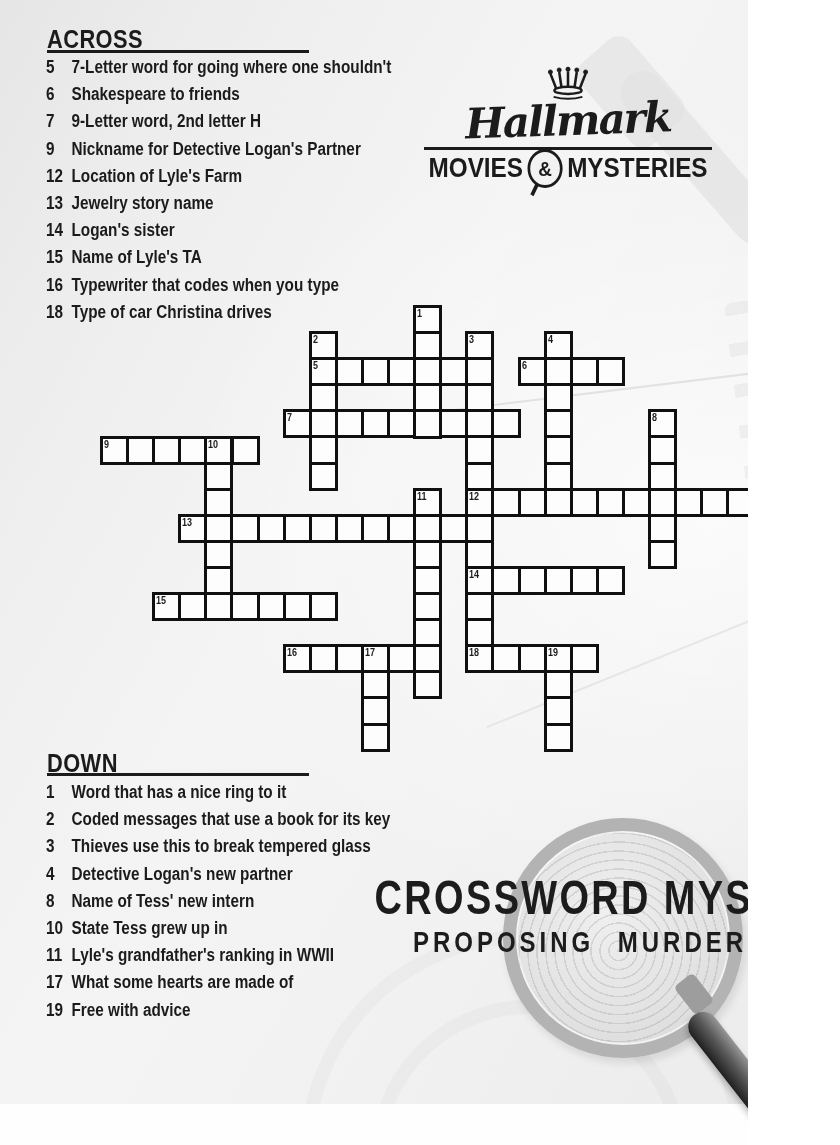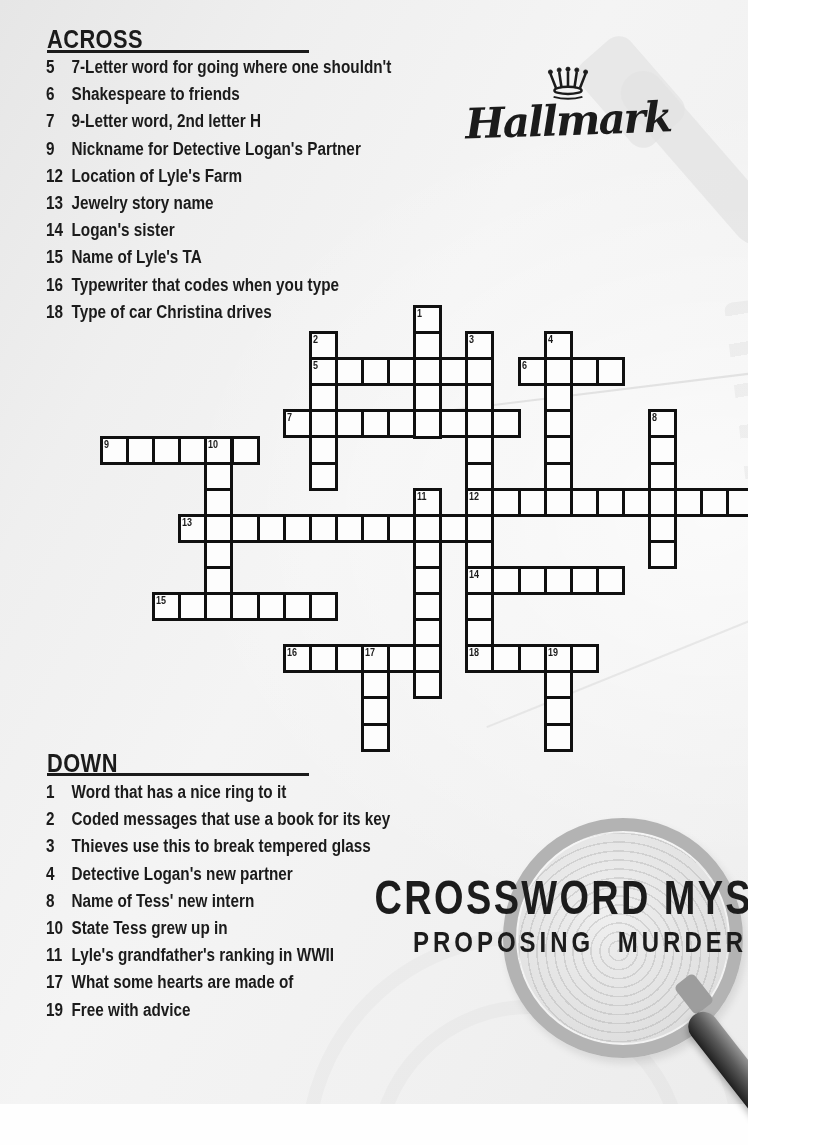--- a/index.html
+++ b/index.html
@@ -128,20 +128,31 @@
           <circle cx="19" cy="4.5" r="2.6"></circle>
         <circle cx="30" cy="3.5" r="2.6"></circle>
           <circle cx="41" cy="4.5" r="2.6"></circle>
           <circle cx="52" cy="7" r="2.6"></circle>
         <path d="M8,9 L15,27 M19,7 L22,27 M30,6 L30,27 M41,7 L38,27 M52,9 L45,27" stroke-width="3.2" fill="none"></path>
         <ellipse cx="30" cy="30" rx="17" ry="4.5" fill="none" stroke-width="3"></ellipse>
         <path d="M12,38 Q30,43 48,38" fill="none" stroke-width="2.4"></path>
       </g>
     </svg>
     <span class="brand-script">Hallmark</span>
+    <div class="mm-block">
+      <div class="mm-rule"></div>
+      <div class="mm-text">
+        <span>MOVIES</span>
+        <span class="amp-circle">
+          <span>&amp;</span>
+          <span class="amp-handle"></span>
+        </span>
+        <span>MYSTERIES</span>
+      </div>
+    </div>
   </div>
 
   <div id="grid">
       <div class="strip" style="left: 308.8px; top: 357.2px; width: 185.7px; height: 29.1px;">
         <div class="divider" style="left: 23.1px; top: 0px; bottom: 0px; width: 3px;"></div>
         <div class="divider" style="left: 49.2px; top: 0px; bottom: 0px; width: 3px;"></div>
         <div class="divider" style="left: 75.3px; top: 0px; bottom: 0px; width: 3px;"></div>
         <div class="divider" style="left: 101.4px; top: 0px; bottom: 0px; width: 3px;"></div>
         <div class="divider" style="left: 127.5px; top: 0px; bottom: 0px; width: 3px;"></div>
         <div class="divider" style="left: 153.6px; top: 0px; bottom: 0px; width: 3px;"></div>

